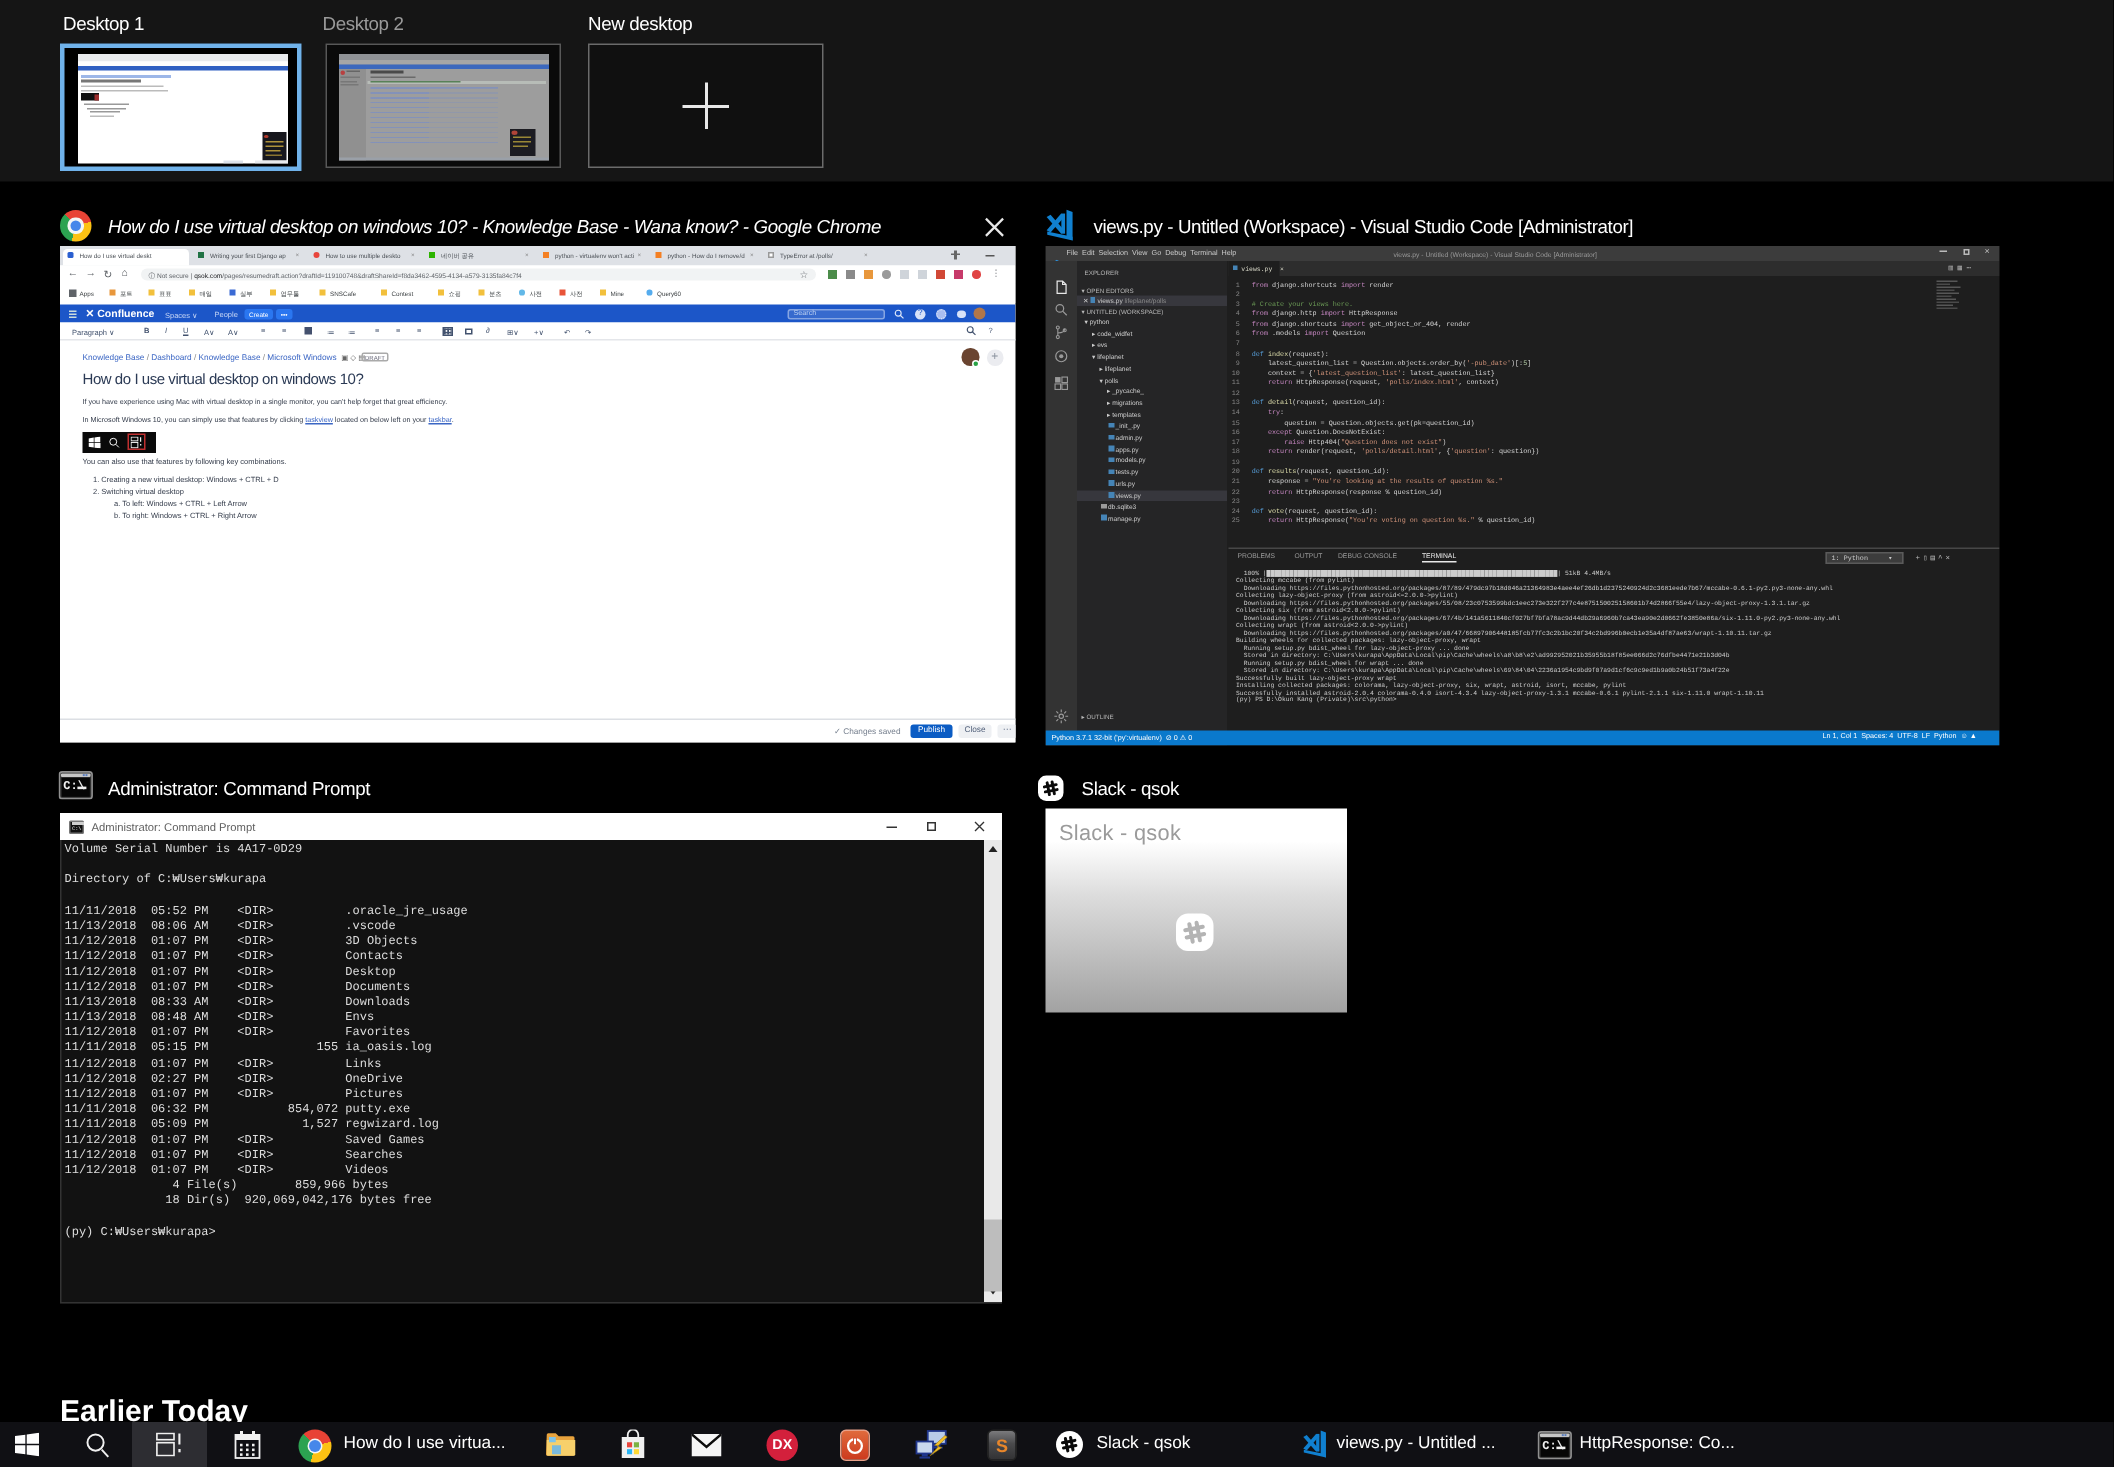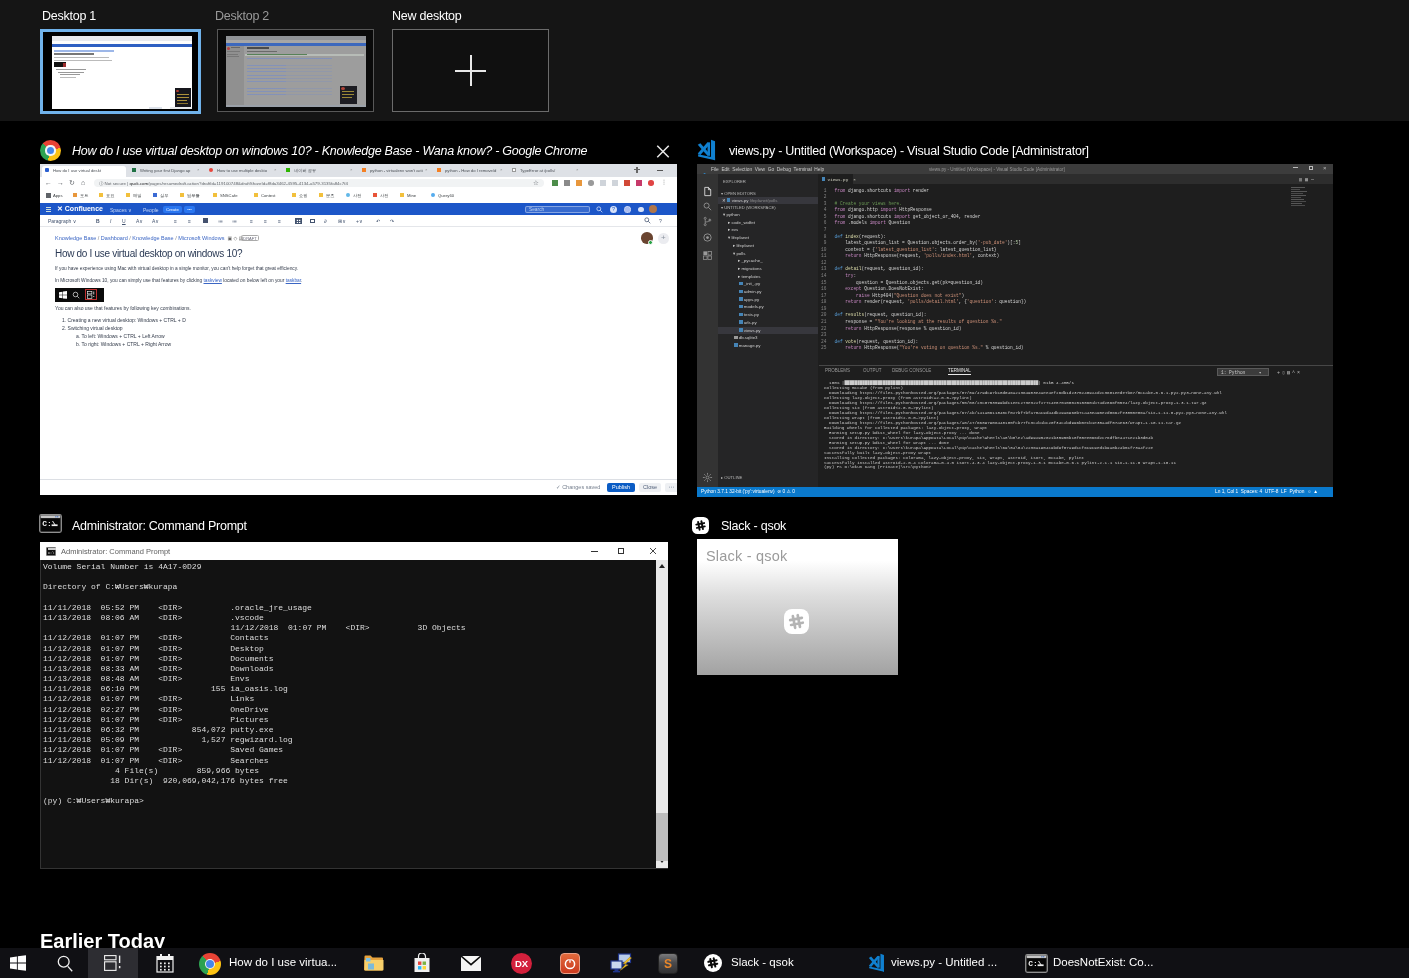--- a/index.html
+++ b/index.html
@@ -464,34 +464,36 @@
     <svg class="abs" style="left:609px;top:5px;" width="8" height="8" viewBox="0 0 8 8">
       <path d="M1 1 L7 7 M7 1 L1 7" stroke="#333" stroke-width="0.9"></path>
     </svg>
     <div id="cons" class="abs" style="left:3px;top:20px;width:610px;font-family:'Liberation Mono',monospace;font-size:8px;color:#dedede;">
       <div style="height:10.2px;white-space:pre;">Volume Serial Number is 4A17-0D29</div>
       <div style="height:10.2px;white-space:pre;">&nbsp;</div>
       <div style="height:10.2px;white-space:pre;">Directory of C:₩Users₩kurapa</div>
       <div style="height:10.2px;white-space:pre;">&nbsp;</div>
       <div style="height:10.2px;white-space:pre;">11/11/2018  05:52 PM    &lt;DIR&gt;          .oracle_jre_usage</div>
       <div style="height:10.2px;white-space:pre;">11/13/2018  08:06 AM    &lt;DIR&gt;          .vscode</div>
-      <div style="height:10.2px;white-space:pre;text-align:center;">11/12/2018  01:07 PM    &lt;DIR&gt;          3D Objects</div>
+      <div style="height:10.2px;white-space:pre;">11/12/2018  01:07 PM    &lt;DIR&gt;          3D Objects</div>
       <div style="height:10.2px;white-space:pre;">11/12/2018  01:07 PM    &lt;DIR&gt;          Contacts</div>
       <div style="height:10.2px;white-space:pre;">11/12/2018  01:07 PM    &lt;DIR&gt;          Desktop</div>
       <div style="height:10.2px;white-space:pre;">11/12/2018  01:07 PM    &lt;DIR&gt;          Documents</div>
       <div style="height:10.2px;white-space:pre;">11/13/2018  08:33 AM    &lt;DIR&gt;          Downloads</div>
       <div style="height:10.2px;white-space:pre;">11/13/2018  08:48 AM    &lt;DIR&gt;          Envs</div>
-      <div style="height:10.2px;white-space:pre;">11/11/2018  06:10 PM               155 ia_oasis.log</div>
+      <div style="height:10.2px;white-space:pre;">11/12/2018  01:07 PM    &lt;DIR&gt;          Favorites</div>
+      <div style="height:10.2px;white-space:pre;">11/11/2018  05:15 PM               155 ia_oasis.log</div>
       <div style="height:10.2px;white-space:pre;">11/12/2018  01:07 PM    &lt;DIR&gt;          Links</div>
       <div style="height:10.2px;white-space:pre;">11/12/2018  02:27 PM    &lt;DIR&gt;          OneDrive</div>
       <div style="height:10.2px;white-space:pre;">11/12/2018  01:07 PM    &lt;DIR&gt;          Pictures</div>
       <div style="height:10.2px;white-space:pre;">11/11/2018  06:32 PM           854,072 putty.exe</div>
       <div style="height:10.2px;white-space:pre;">11/11/2018  05:09 PM             1,527 regwizard.log</div>
       <div style="height:10.2px;white-space:pre;">11/12/2018  01:07 PM    &lt;DIR&gt;          Saved Games</div>
       <div style="height:10.2px;white-space:pre;">11/12/2018  01:07 PM    &lt;DIR&gt;          Searches</div>
+      <div style="height:10.2px;white-space:pre;">11/12/2018  01:07 PM    &lt;DIR&gt;          Videos</div>
       <div style="height:10.2px;white-space:pre;">               4 File(s)        859,966 bytes</div>
       <div style="height:10.2px;white-space:pre;">              18 Dir(s)  920,069,042,176 bytes free</div>
       <div style="height:10.2px;white-space:pre;">&nbsp;</div>
       <div style="height:10.2px;white-space:pre;">(py) C:₩Users₩kurapa&gt;</div>
     </div>
     <div class="abs" style="left:616px;top:18px;width:12px;height:308px;background:#e9e9e9;">
       <div class="abs" style="left:3px;top:4px;width:0;height:0;border-left:3px solid transparent;border-right:3px solid transparent;border-bottom:4px solid #222;"></div>
       <div class="abs" style="left:3px;top:299px;width:0;height:0;border-left:3px solid transparent;border-right:3px solid transparent;border-top:4px solid #222;"></div>
       <div class="abs" style="left:0;top:253px;width:12px;height:48px;background:#bdbdbd;"></div>
     </div>
@@ -630,14 +632,14 @@
 
     <div class="abs" style="left:1025px;top:6px;width:23px;height:19px;"><svg width="23" height="19" viewBox="0 0 23 19">
         <rect x="0.6" y="0.6" width="21.8" height="17.8" rx="1.8" fill="#2e2e2e" stroke="#909090" stroke-width="1.1"></rect>
         <rect x="1.6" y="1.6" width="19.8" height="2.4" rx="0.8" fill="#c6c6c6"></rect>
         <rect x="16.2" y="2.1" width="1.3" height="1.3" fill="#5a7ec0"></rect>
         <rect x="18" y="2.1" width="1.3" height="1.3" fill="#5a7ec0"></rect>
         <rect x="2.1" y="4.6" width="18.8" height="12.6" fill="#060606"></rect>
         <text x="3.2" y="11.8" font-family="Liberation Mono, monospace" font-size="8" font-weight="bold" fill="#f0f0f0">C:\</text>
         <rect x="12.6" y="10.4" width="6" height="1.7" fill="#f0f0f0"></rect>
       </svg></div>
-    <div class="abs tlabel" style="left:1053px;top:8px;">DoesNotExist: Co...</div>
+    <div class="abs tlabel" style="left:1053px;top:8px;">HttpResponse: Co...</div>
   </div>
 
 </body></html>

